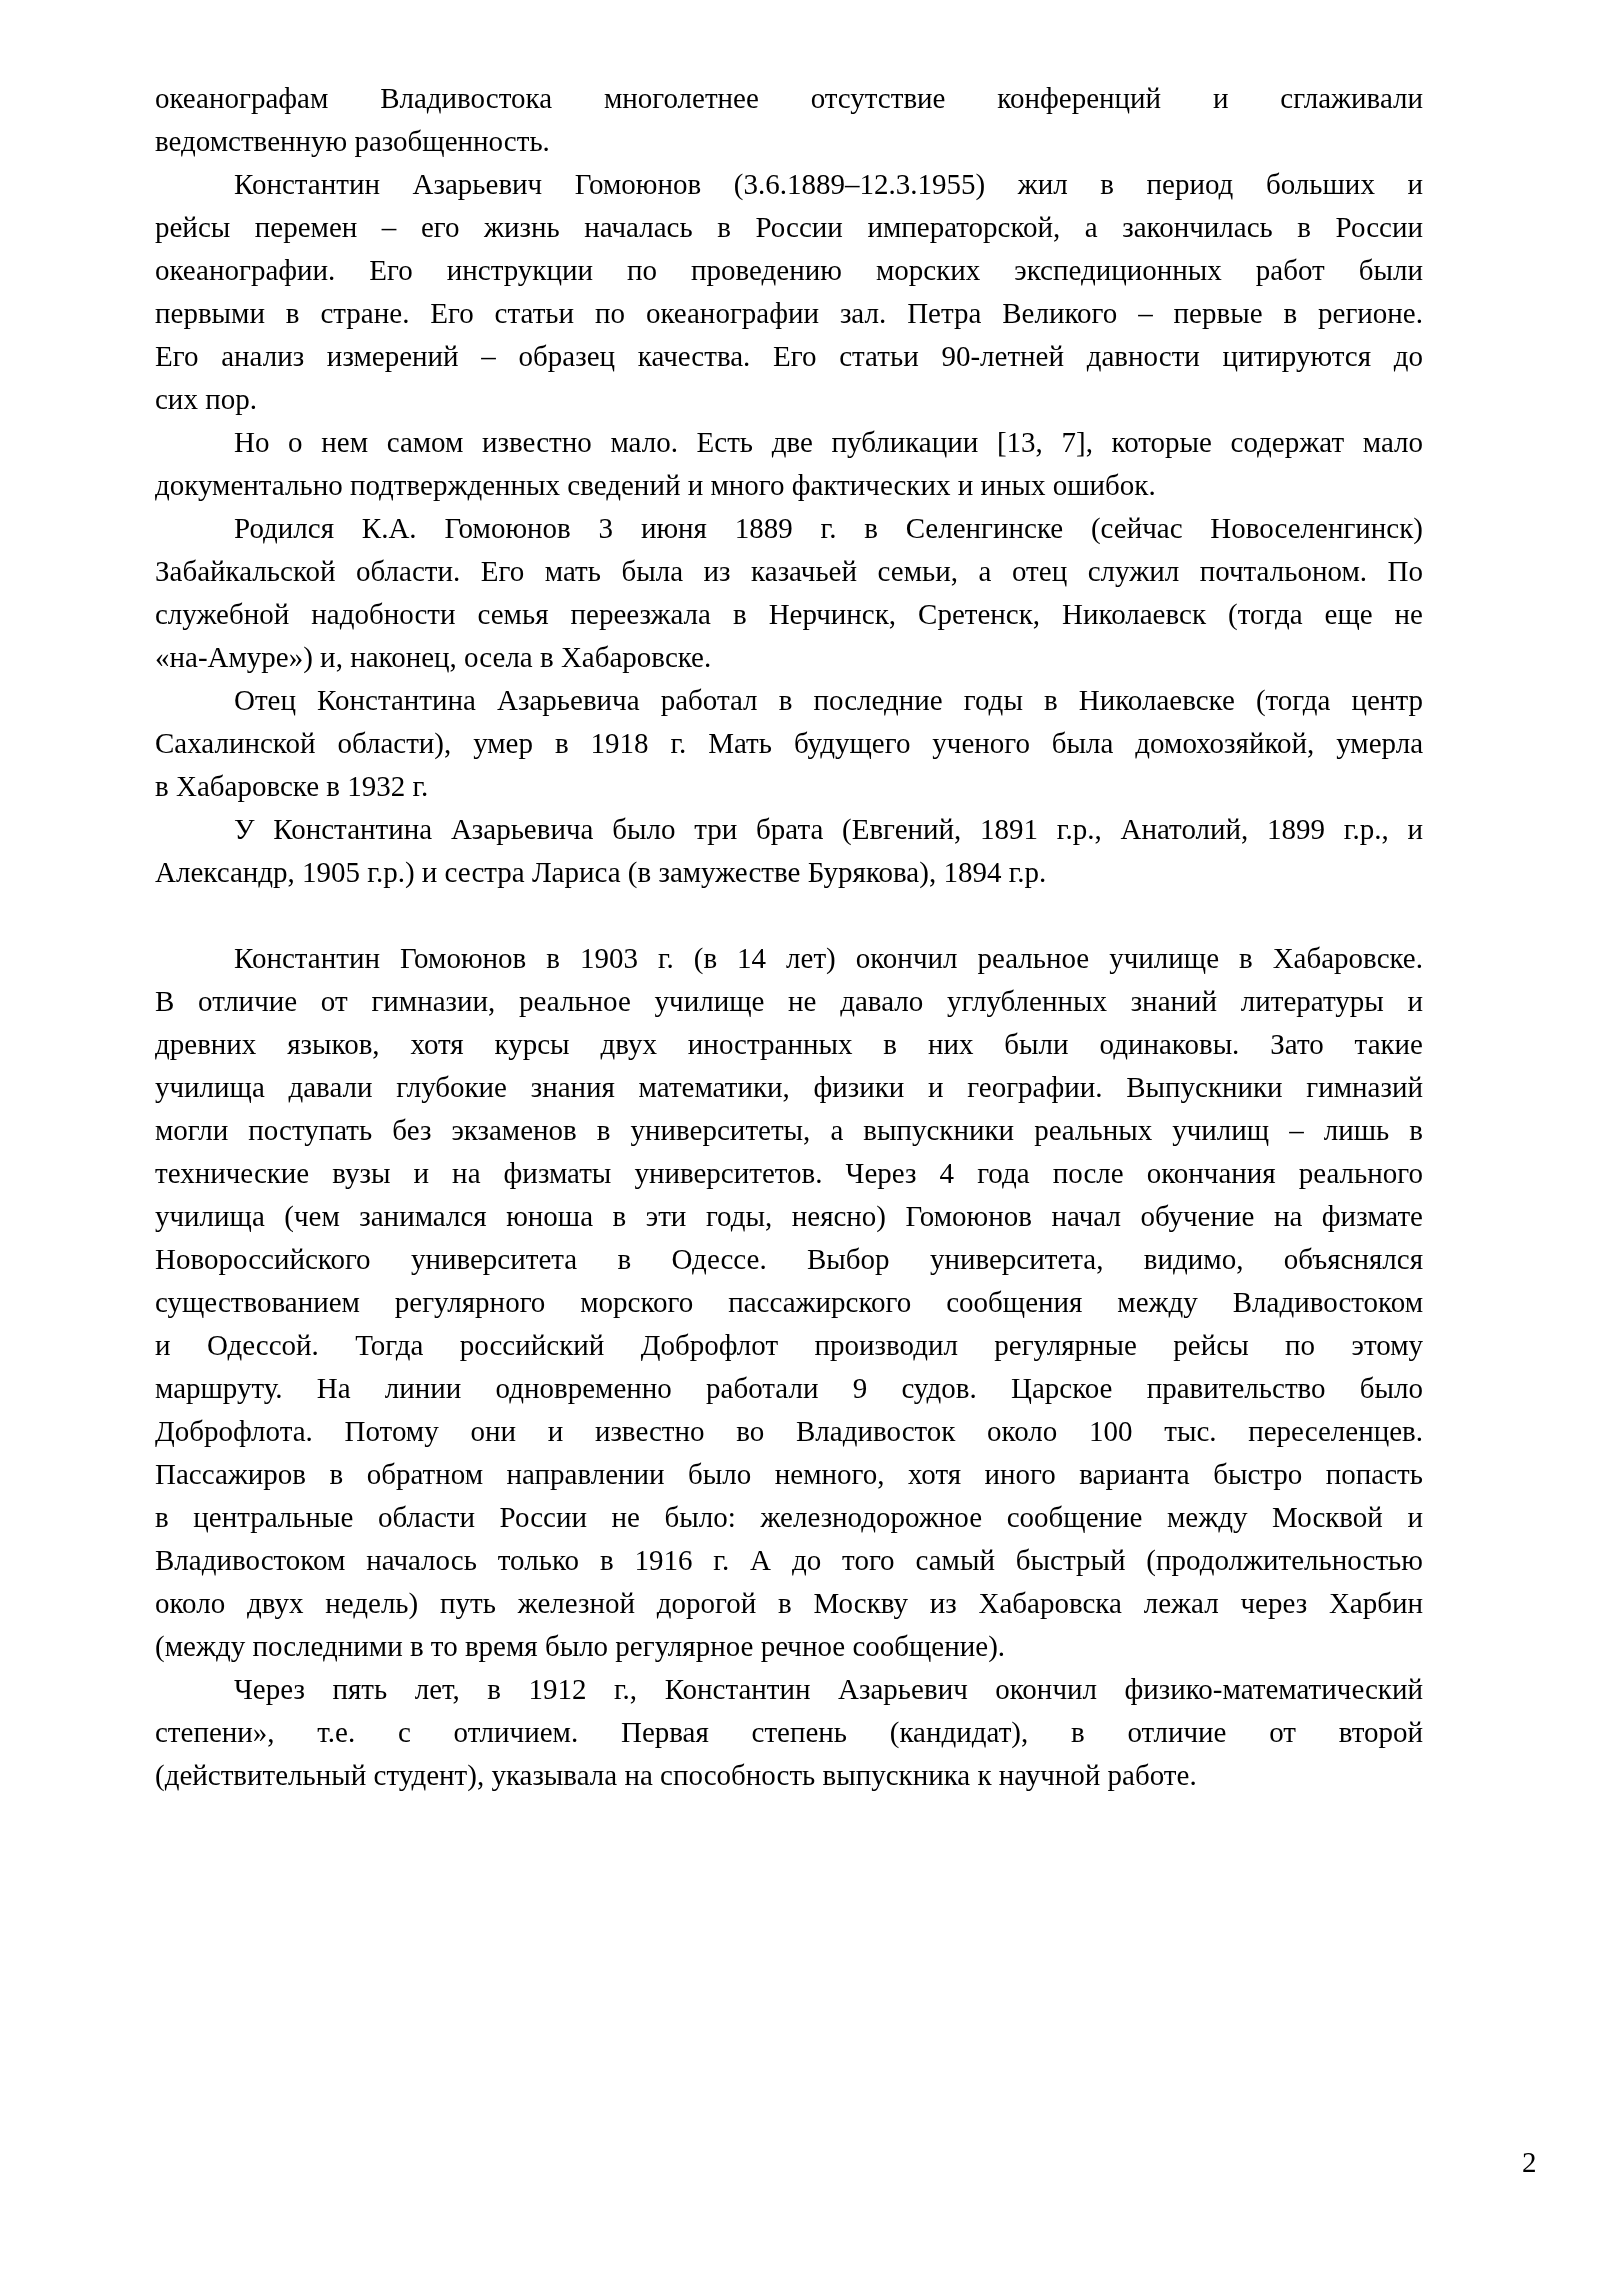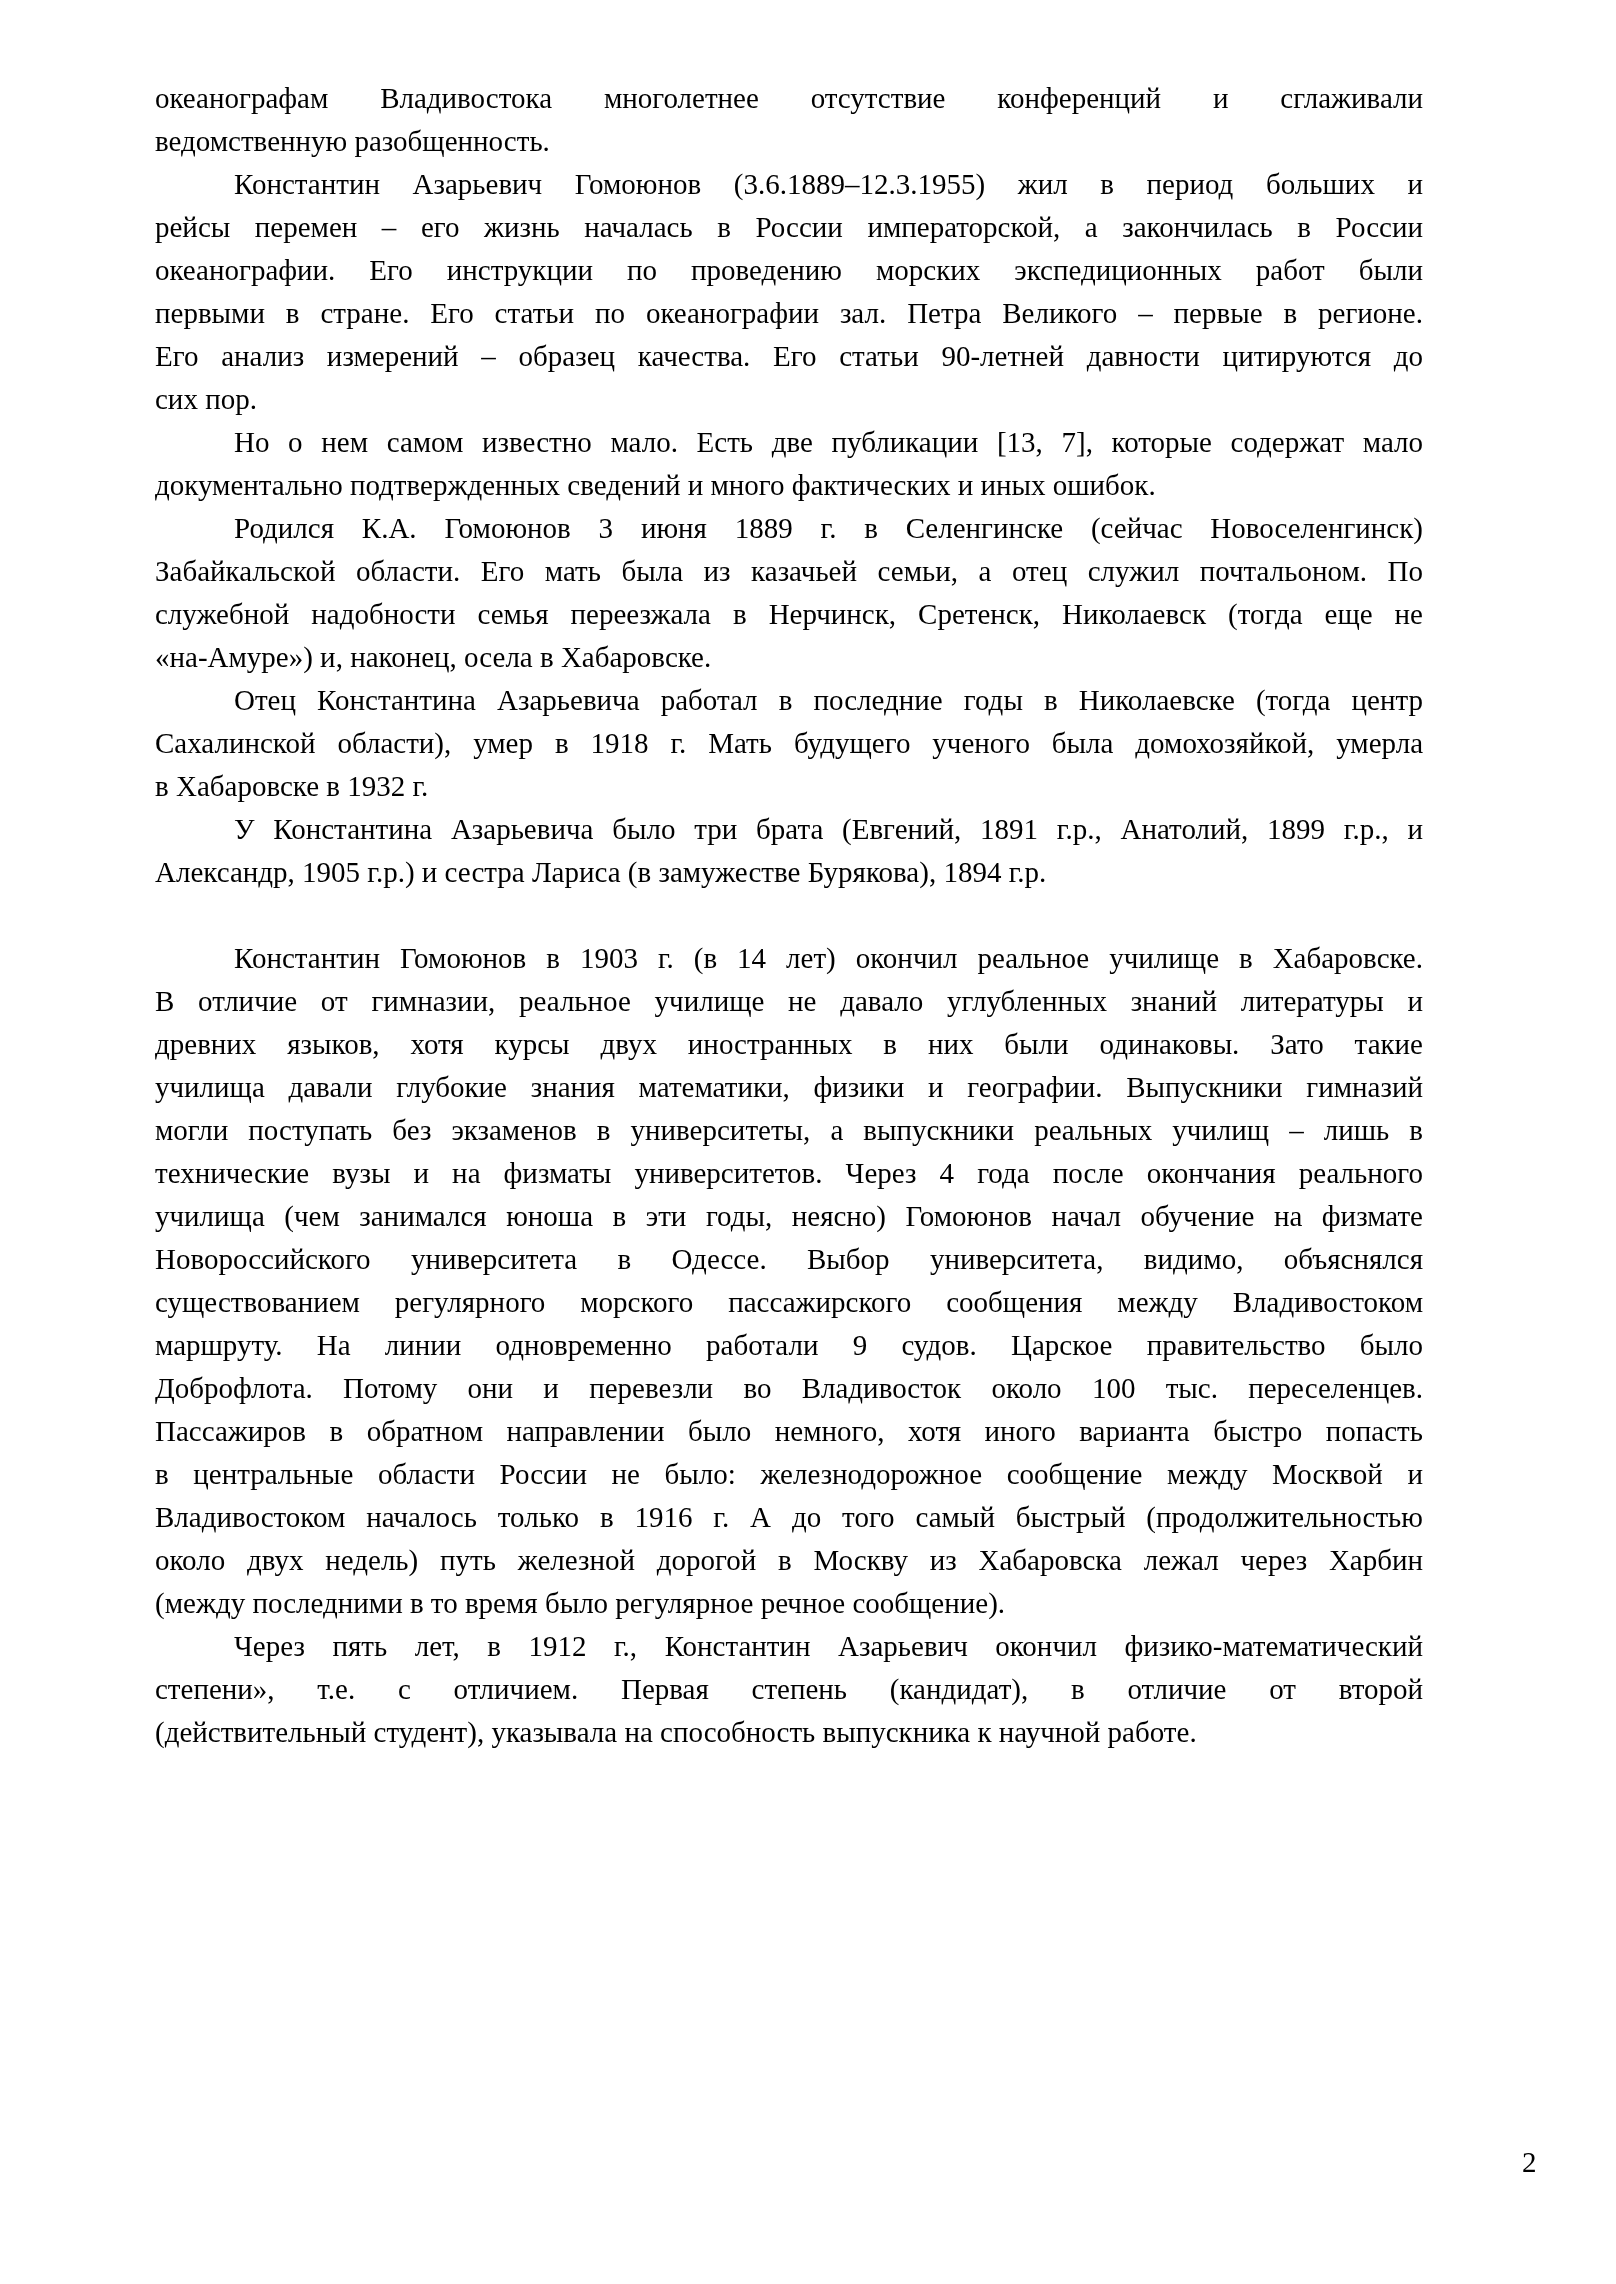--- a/index.html
+++ b/index.html
@@ -66,22 +66,23 @@
       <div class="para">
         <span class="line indent">Константин Гомоюнов в 1903 г. (в 14 лет) окончил реальное училище в Хабаровске.</span>
         <span class="line">В отличие от гимназии, реальное училище не давало углубленных знаний литературы и</span>
         <span class="line">древних языков, хотя курсы двух иностранных в них были одинаковы. Зато такие</span>
         <span class="line">училища давали глубокие знания математики, физики и географии. Выпускники гимназий</span>
         <span class="line">могли поступать без экзаменов в университеты, а выпускники реальных училищ – лишь в</span>
         <span class="line">технические вузы и на физматы университетов. Через 4 года после окончания реального</span>
         <span class="line">училища (чем занимался юноша в эти годы, неясно) Гомоюнов начал обучение на физмате</span>
         <span class="line">Новороссийского университета в Одессе. Выбор университета, видимо, объяснялся</span>
         <span class="line">существованием регулярного морского пассажирского сообщения между Владивостоком</span>
+        <span class="line">и Одессой. Тогда российский Доброфлот производил регулярные рейсы по этому</span>
         <span class="line">маршруту. На линии одновременно работали 9 судов. Царское правительство было</span>
-        <span class="line">Доброфлота. Потому они и перевезли во Владивосток около 100 тыс. переселенцев.</span>
+        <span class="line">Доброфлота. Потому они и известно во Владивосток около 100 тыс. переселенцев.</span>
         <span class="line">Пассажиров в обратном направлении было немного, хотя иного варианта быстро попасть</span>
         <span class="line">в центральные области России не было: железнодорожное сообщение между Москвой и</span>
         <span class="line">Владивостоком началось только в 1916 г. А до того самый быстрый (продолжительностью</span>
         <span class="line">около двух недель) путь железной дорогой в Москву из Хабаровска лежал через Харбин</span>
         <span class="line last">(между последними в то время было регулярное речное сообщение).</span>
       </div>
       <div class="para">
         <span class="line indent">Через пять лет, в 1912 г., Константин Азарьевич окончил физико-математический</span>
         <span class="line">степени», т.е. с отличием. Первая степень (кандидат), в отличие от второй</span>
         <span class="line last">(действительный студент), указывала на способность выпускника к научной работе.</span>

